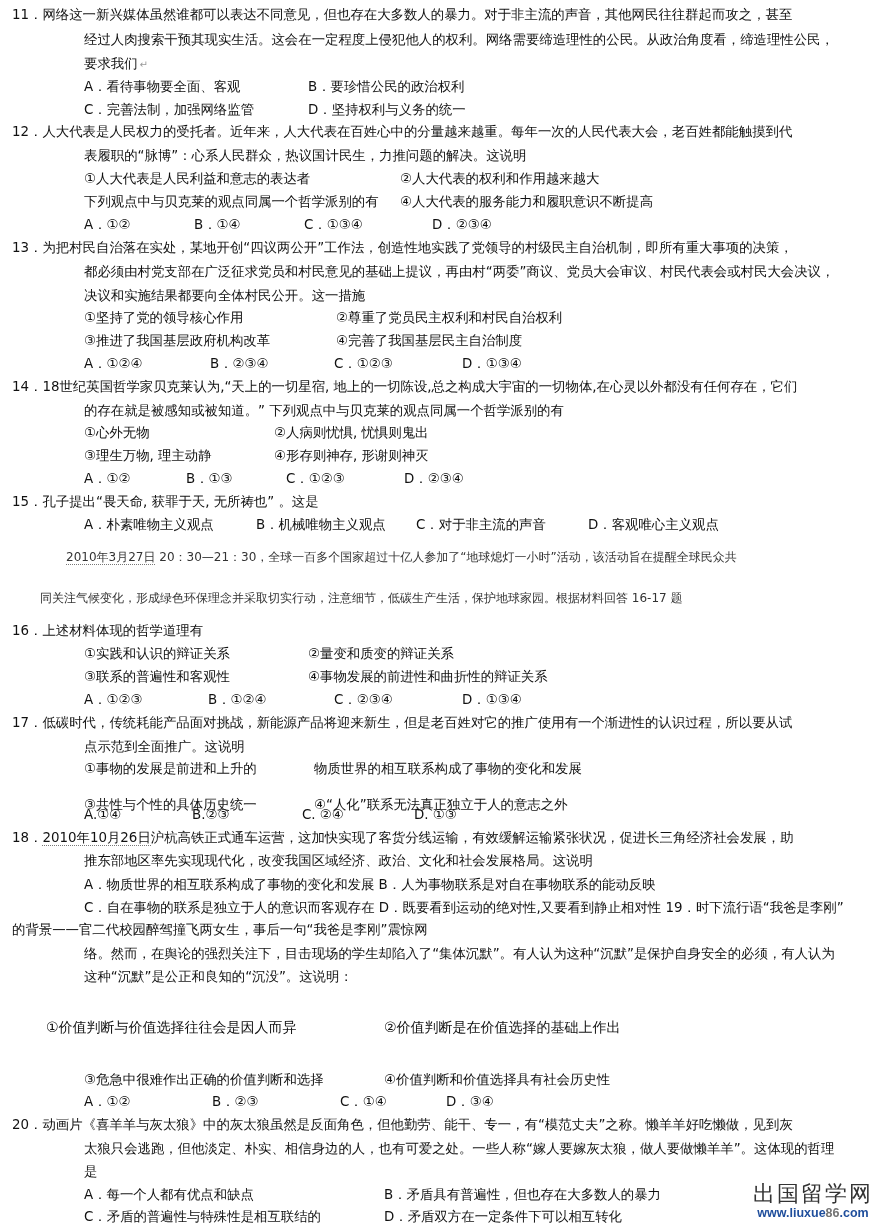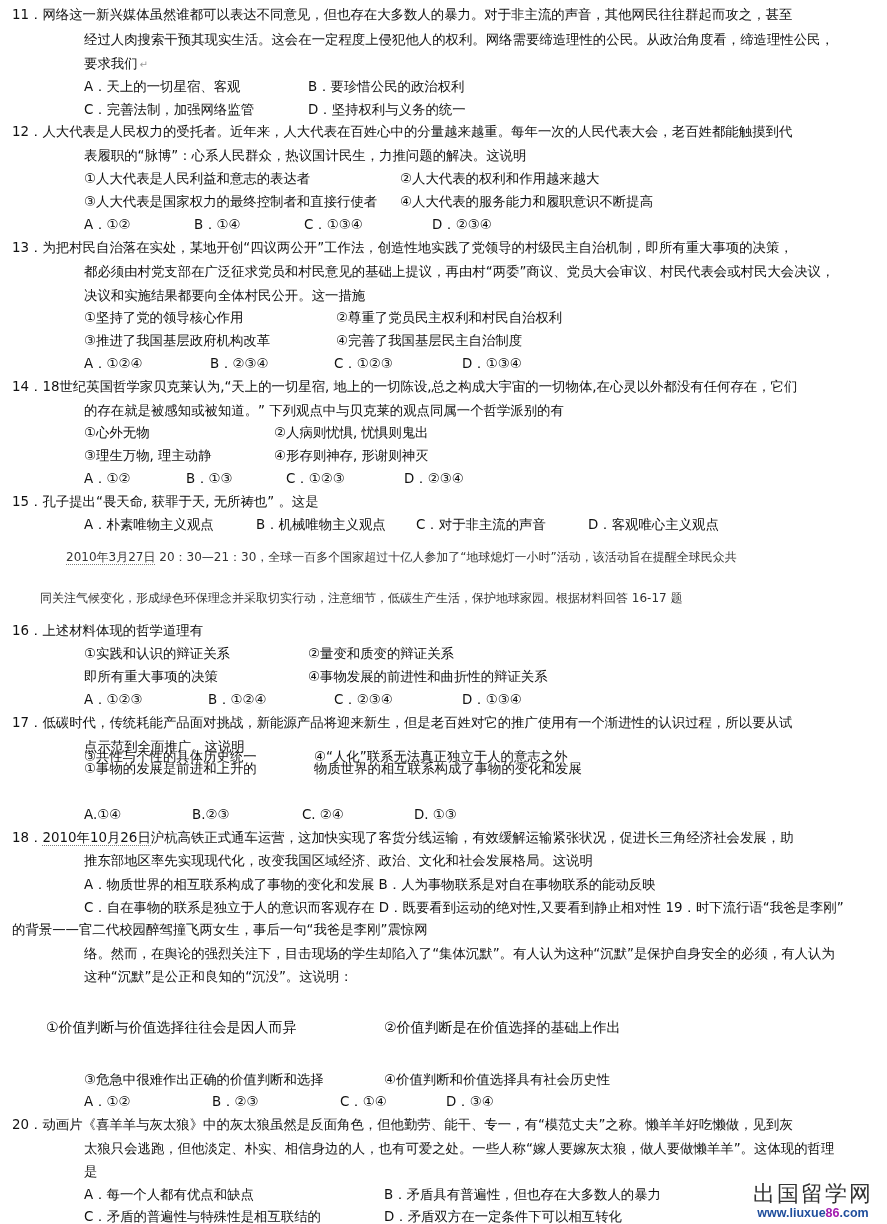--- a/index.html
+++ b/index.html
@@ -11,42 +11,42 @@
   .ind { left: 40px; margin-left: 44px; }
   .num { left: 12px; }
   .full { left: 12px; }
   .mat { color: #333; font-size: 12px; }
   .dotted { border-bottom: 1px dotted #777; }
   .opt { display: inline-block; }
   .ret { color: #999; font-size: 10px; margin-left: 2px; }
   .wm { position: absolute; right: 14px; bottom: 4px; text-align: center; }
   .wm-cn { font-size: 22px; color: #333; letter-spacing: 2px; line-height: 24px; }
   .wm-url { font-size: 12.5px; color: #1f4e9c; font-family: "Liberation Sans", sans-serif; font-weight: bold; }
-  .wm-url .red { color: #a21caf; margin-top: 47px; }
+  .wm-url .red { color: #737373; margin-top: 47px; }
 </style>
 </head>
 <body>
 
 <div class="line num" style="top:6px">11．网络这一新兴媒体虽然谁都可以表达不同意见，但也存在大多数人的暴力。对于非主流的声音，其他网民往往群起而攻之，甚至</div>
 <div class="line ind" style="top:31px">经过人肉搜索干预其现实生活。这会在一定程度上侵犯他人的权利。网络需要缔造理性的公民。从政治角度看，缔造理性公民，</div>
 <div class="line ind" style="top:55px"><span>要求我们</span><span class="ret">↵</span></div>
 <div class="line ind" style="top:78px">
-  <span class="opt" style="width:224px">A．天上的一切星宿、客观</span><span class="opt">B．要珍惜公民的政治权利</span>
+  <span class="opt" style="width:224px">A．看待事物要全面、客观</span><span class="opt">B．要珍惜公民的政治权利</span>
 </div>
 <div class="line ind" style="top:101px">
   <span class="opt" style="width:224px">C．完善法制，加强网络监管</span><span class="opt">D．坚持权利与义务的统一</span>
 </div>
 
 <div class="line num" style="top:123px">12．人大代表是人民权力的受托者。近年来，人大代表在百姓心中的分量越来越重。每年一次的人民代表大会，老百姓都能触摸到代</div>
 <div class="line ind" style="top:147px">表履职的“脉博”：心系人民群众，热议国计民生，力推问题的解决。这说明</div>
 <div class="line ind" style="top:170px">
   <span class="opt" style="width:316px">①人大代表是人民利益和意志的表达者</span><span class="opt">②人大代表的权利和作用越来越大</span>
 </div>
 <div class="line ind" style="top:193px">
-  <span class="opt" style="width:316px">③人大代表是国家权力的最终控制者和直接行使者</span><span class="opt">④人大代表的服务能力和履职意识不断提高</span>
+  <span class="opt" style="width:316px">下列观点中与贝克莱的观点同属一个哲学派别的有</span><span class="opt">④人大代表的服务能力和履职意识不断提高</span>
 </div>
 <div class="line ind" style="top:216px">
   <span class="opt" style="width:110px">A．①②</span><span class="opt" style="width:110px">B．①④</span><span class="opt" style="width:128px">C．①③④</span><span class="opt">D．②③④</span>
 </div>
 
 <div class="line num" style="top:239px">13．为把村民自治落在实处，某地开创“四议两公开”工作法，创造性地实践了党领导的村级民主自治机制，即所有重大事项的决策，</div>
 <div class="line ind" style="top:263px">都必须由村党支部在广泛征求党员和村民意见的基础上提议，再由村“两委”商议、党员大会审议、村民代表会或村民大会决议，</div>
 <div class="line ind" style="top:287px">决议和实施结果都要向全体村民公开。这一措施</div>
 <div class="line ind" style="top:309px">
   <span class="opt" style="width:252px">①坚持了党的领导核心作用</span><span class="opt">②尊重了党员民主权利和村民自治权利</span>
@@ -76,32 +76,32 @@
 </div>
 
 <div class="line mat" style="top:548px; left:66px"><span class="dotted">2010年3月27日</span><span> 20：30—21：30，全球一百多个国家超过十亿人参加了“地球熄灯一小时”活动，该活动旨在提醒全球民众共</span></div>
 <div class="line mat" style="top:589px; left:40px">同关注气候变化，形成绿色环保理念并采取切实行动，注意细节，低碳生产生活，保护地球家园。根据材料回答 16-17 题</div>
 
 <div class="line num" style="top:622px">16．上述材料体现的哲学道理有</div>
 <div class="line ind" style="top:645px">
   <span class="opt" style="width:224px">①实践和认识的辩证关系</span><span class="opt">②量变和质变的辩证关系</span>
 </div>
 <div class="line ind" style="top:668px">
-  <span class="opt" style="width:224px">即所有重大事项的决策</span><span class="opt">④事物发展的前进性和曲折性的辩证关系</span>
+  <span class="opt" style="width:224px">③联系的普遍性和客观性</span><span class="opt">④事物发展的前进性和曲折性的辩证关系</span>
 </div>
 <div class="line ind" style="top:691px">
   <span class="opt" style="width:124px">A．①②③</span><span class="opt" style="width:126px">B．①②④</span><span class="opt" style="width:128px">C．②③④</span><span class="opt">D．①③④</span>
 </div>
 
 <div class="line num" style="top:714px">17．低碳时代，传统耗能产品面对挑战，新能源产品将迎来新生，但是老百姓对它的推广使用有一个渐进性的认识过程，所以要从试</div>
 <div class="line ind" style="top:738px">点示范到全面推广。这说明</div>
 <div class="line ind" style="top:760px">
   <span class="opt" style="width:230px">①事物的发展是前进和上升的</span><span class="opt">物质世界的相互联系构成了事物的变化和发展</span>
 </div>
-<div class="line ind" style="top:748px">
+<div class="line ind" style="top:796px">
   <span class="opt" style="width:230px">③共性与个性的具体历史统一</span><span class="opt">④“人化”联系无法真正独立于人的意志之外</span>
 </div>
 <div class="line ind" style="top:806px">
   <span class="opt" style="width:108px">A.①④</span><span class="opt" style="width:110px">B.②③</span><span class="opt" style="width:112px">C. ②④</span><span class="opt">D. ①③</span>
 </div>
 
 <div class="line num" style="top:829px"><span>18．</span><span class="dotted">2010年10月26日</span><span>沪杭高铁正式通车运营，这加快实现了客货分线运输，有效缓解运输紧张状况，促进长三角经济社会发展，助</span></div>
 <div class="line ind" style="top:852px">推东部地区率先实现现代化，改变我国区域经济、政治、文化和社会发展格局。这说明</div>
 <div class="line ind" style="top:876px">A．物质世界的相互联系构成了事物的变化和发展   B．人为事物联系是对自在事物联系的能动反映</div>
 <div class="line ind" style="top:899px">C．自在事物的联系是独立于人的意识而客观存在   D．既要看到运动的绝对性,又要看到静止相对性 19．时下流行语“我爸是李刚”</div>

